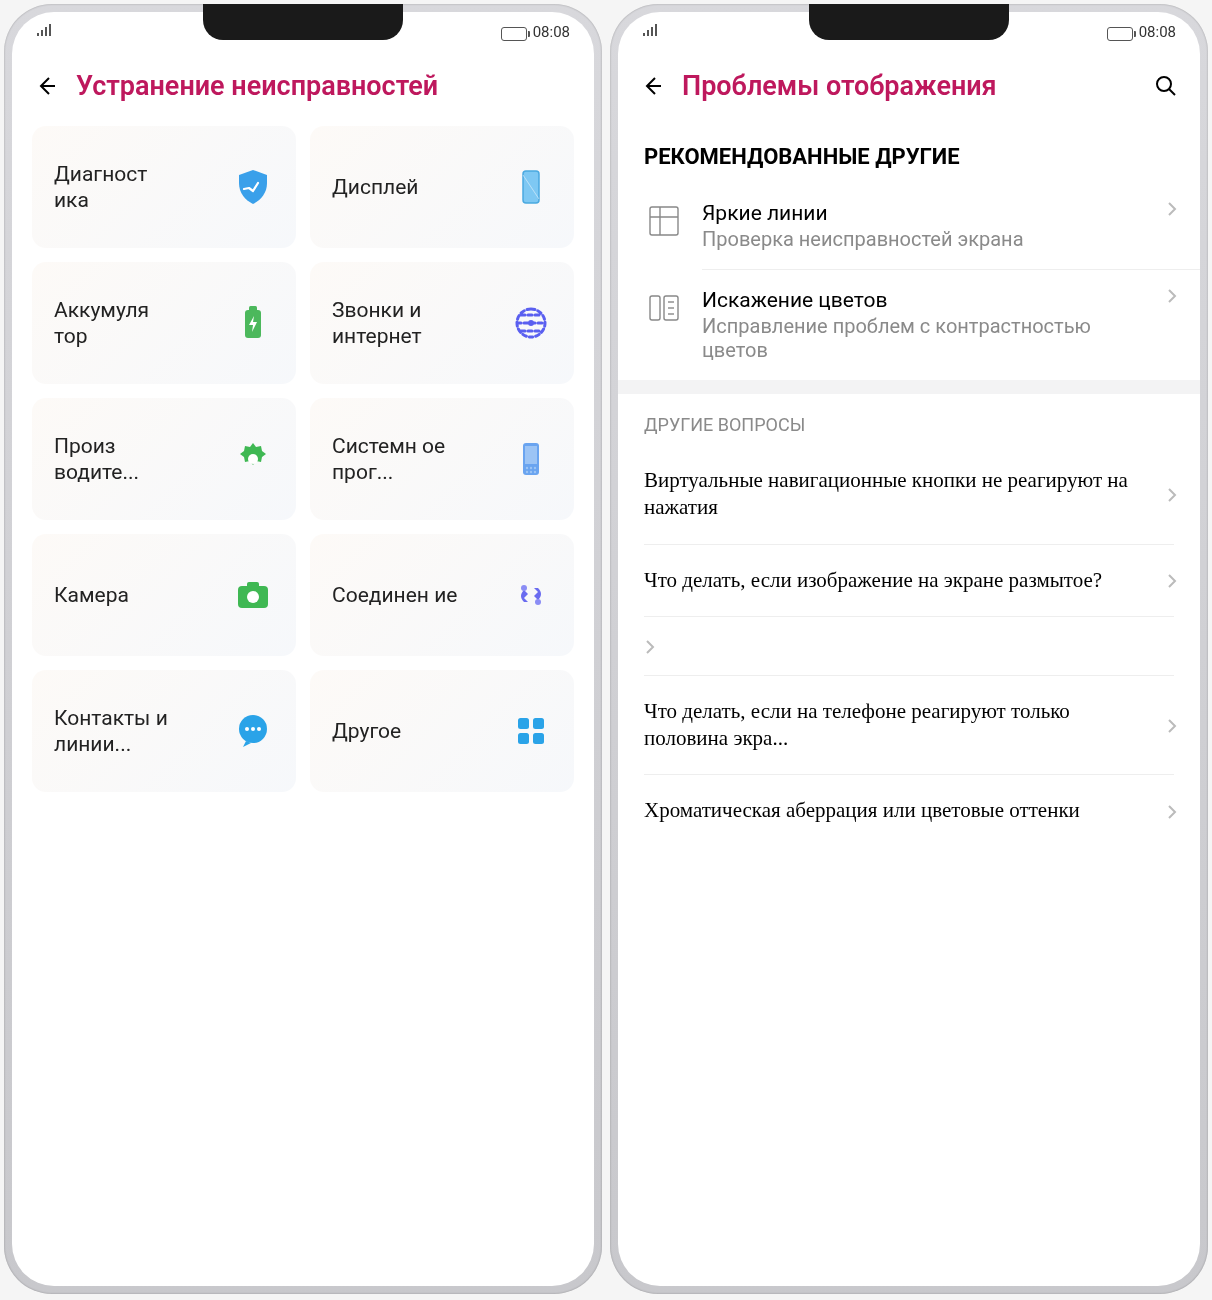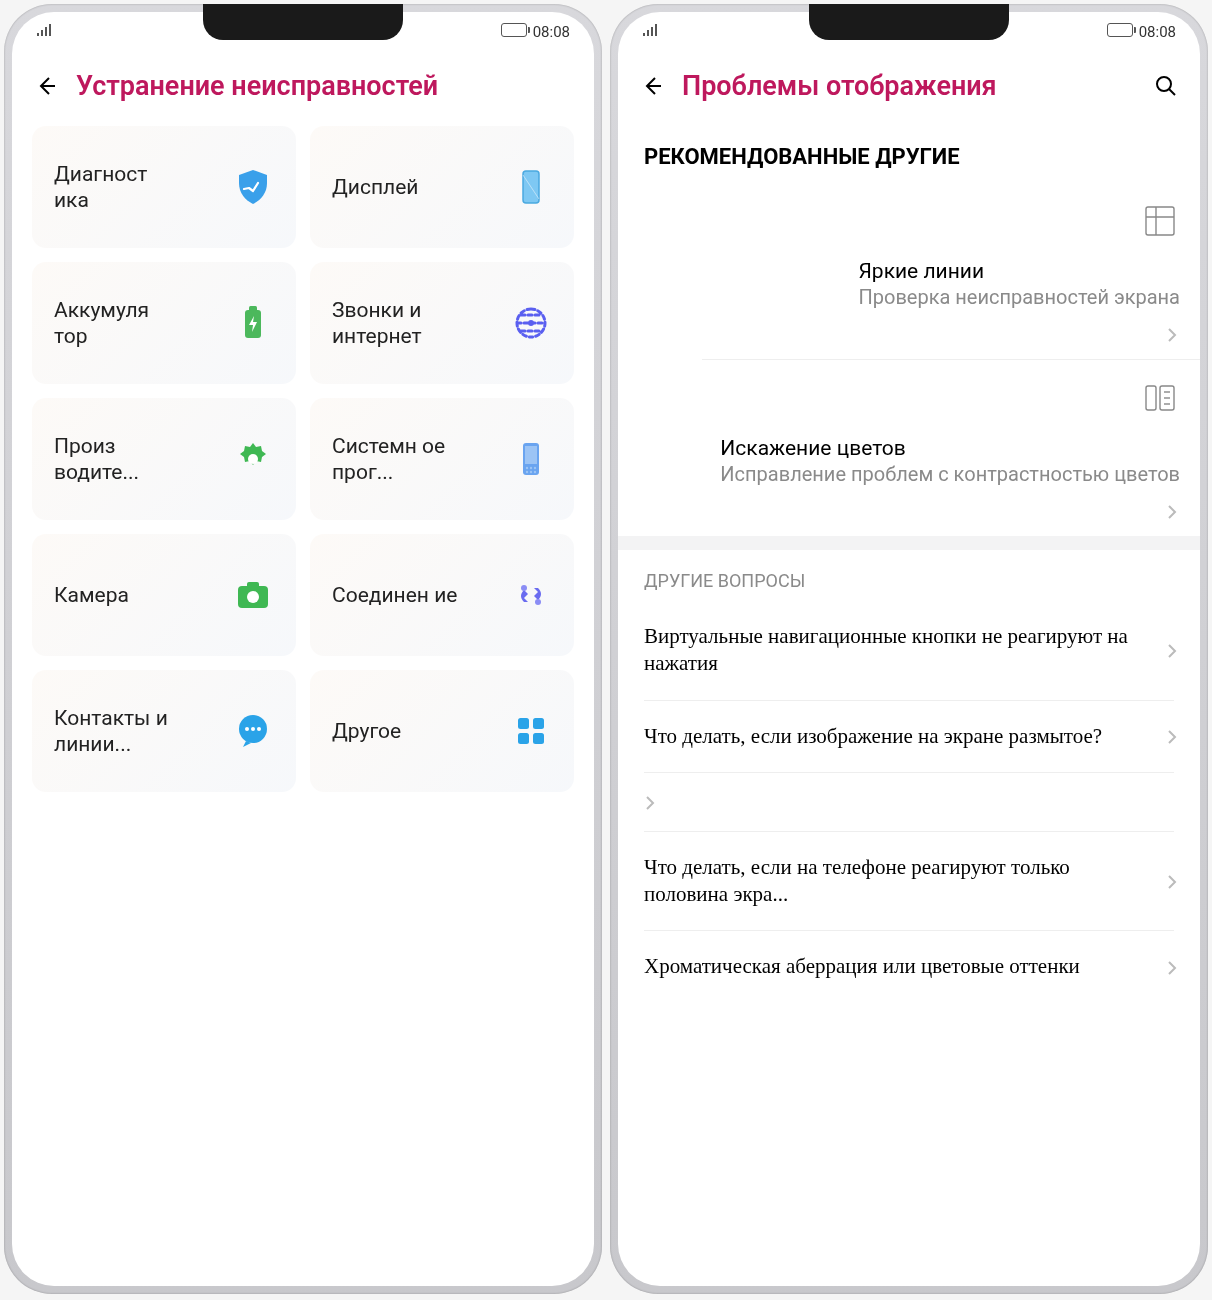--- a/index.html
+++ b/index.html
@@ -40,21 +40,21 @@
   }
   .status-bar {
     height: 40px;
     display: flex;
     justify-content: space-between;
     align-items: center;
     padding: 0 24px;
     font-size: 15px;
     color: #333;
   }
-  .status-left, .status-right { display: flex; align-items: flex-start; gap: 6px; }
+  .status-left, .status-right { display: flex; align-items: flex-end; gap: 6px; }
   .signal-icon svg { width: 20px; height: 14px; }
   .battery-icon {
     width: 26px; height: 14px;
     border: 1.5px solid #555;
     border-radius: 3px;
     position: relative;
     display: inline-block;
   }
   .battery-icon::after {
     content: ""; position: absolute; right: -4px; top: 3px;
@@ -119,25 +119,24 @@
 
   
   .section-title {
     font-size: 22px;
     font-weight: 700;
     color: #000;
     padding: 18px 26px 14px 26px;
   }
   .service-row {
     display: flex;
-    align-items: flex-end;
+    align-items: flex-start;
     padding: 18px 20px 18px 26px;
     gap: 18px;
     cursor: pointer;
-    flex-direction: column;
   }
   .service-icon {
     width: 40px; height: 40px;
     display:flex; align-items:center; justify-content:center;
     flex-shrink:0;
     color:#888;
   }
   .service-icon svg { width:36px; height:36px; stroke:#888; fill:none; stroke-width:1.4; }
   .service-text { flex: 1; }
   .service-title { font-size: 21px; color:#000; margin-bottom:2px; }

